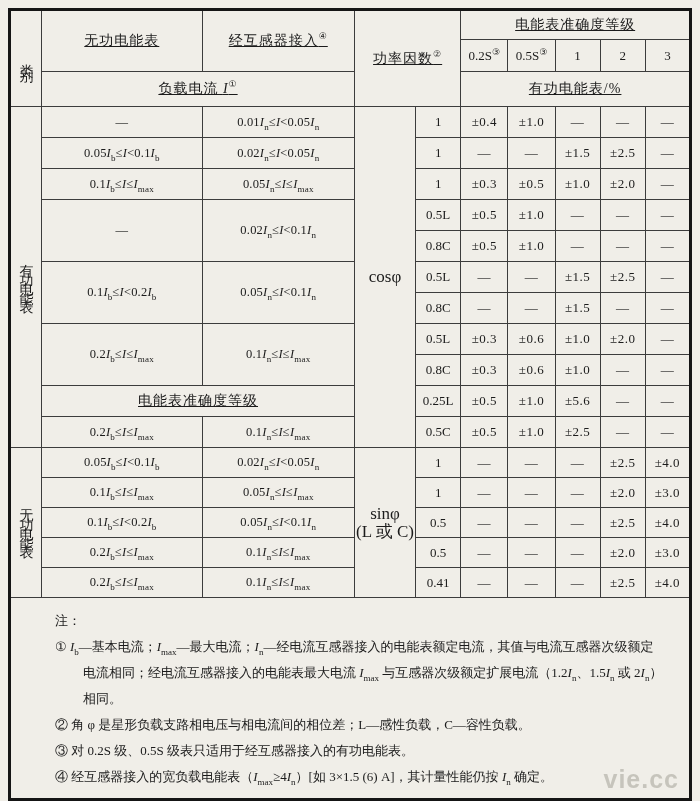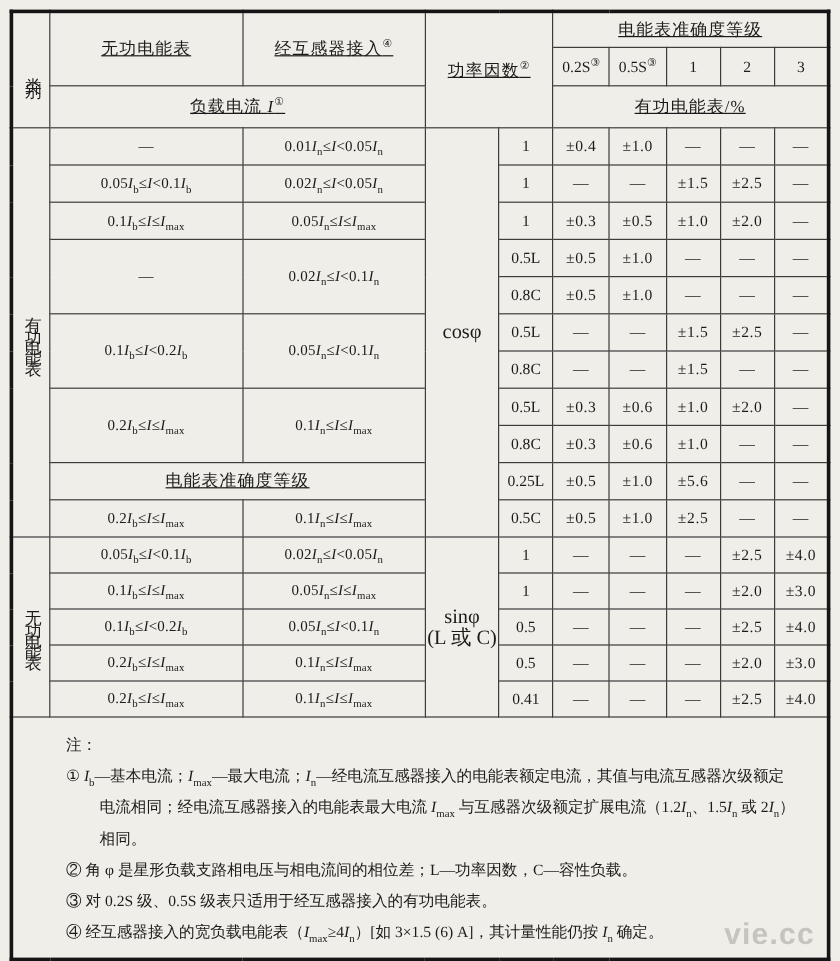--- a/index.html
+++ b/index.html
@@ -248,21 +248,21 @@
     <td class="err">—</td>
     <td class="err">—</td>
     <td class="err">±2.5</td>
     <td class="err">±4.0</td>
   </tr>
 
   <tr class="hnotes">
     <td colspan="10" class="notes">
       <div>注：</div>
       <div class="note-item">① <i>I</i><sub>b</sub>—基本电流；<i>I</i><sub>max</sub>—最大电流；<i>I</i><sub>n</sub>—经电流互感器接入的电能表额定电流，其值与电流互感器次级额定电流相同；经电流互感器接入的电能表最大电流 <i>I</i><sub>max</sub> 与互感器次级额定扩展电流（1.2<i>I</i><sub>n</sub>、1.5<i>I</i><sub>n</sub> 或 2<i>I</i><sub>n</sub>）相同。</div>
-      <div class="note-item">② 角 φ 是星形负载支路相电压与相电流间的相位差；L—功率因数，C—容性负载。</div>
+      <div class="note-item">② 角 φ 是星形负载支路相电压与相电流间的相位差；L—感性负载，C—容性负载。</div>
       <div class="note-item">③ 对 0.2S 级、0.5S 级表只适用于经互感器接入的有功电能表。</div>
       <div class="note-item">④ 经互感器接入的宽负载电能表（<i>I</i><sub>max</sub>≥4<i>I</i><sub>n</sub>）[如 3×1.5 (6) A]，其计量性能仍按 <i>I</i><sub>n</sub> 确定。</div>
       <div class="watermark">vie.cc</div>
     </td>
   </tr>
 </tbody>
     </table>
 </div>
 
 </body></html>

